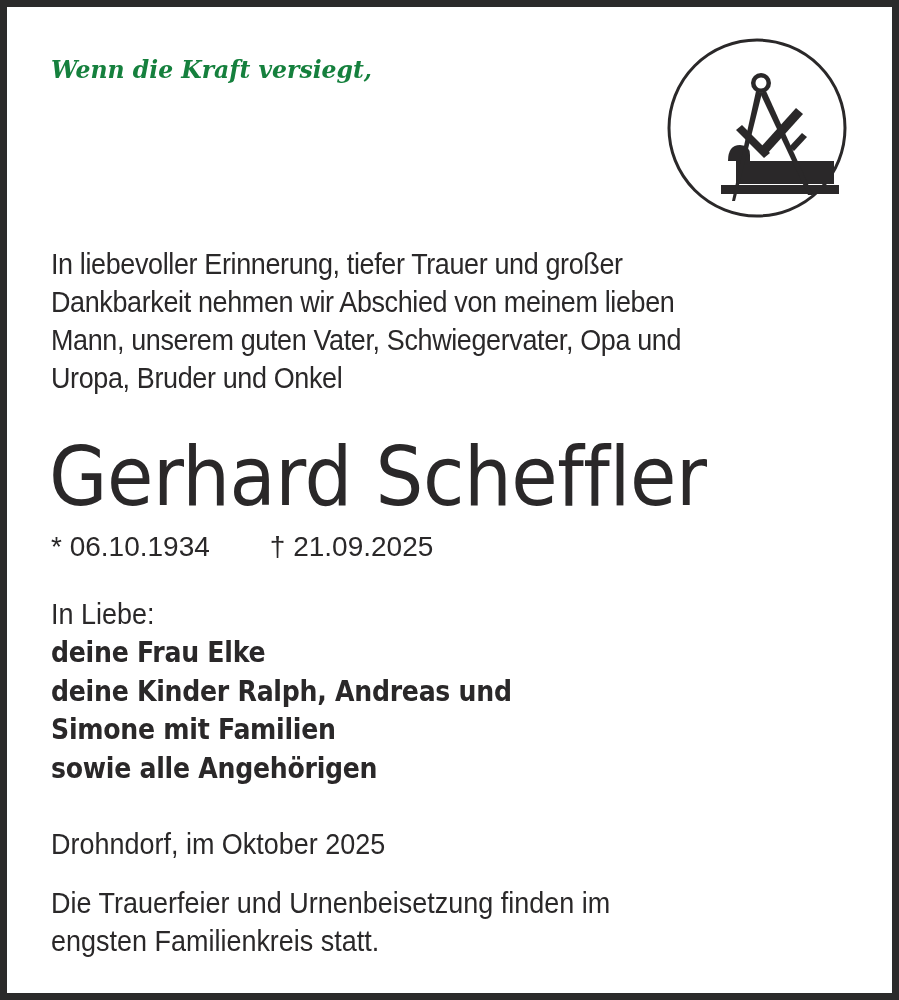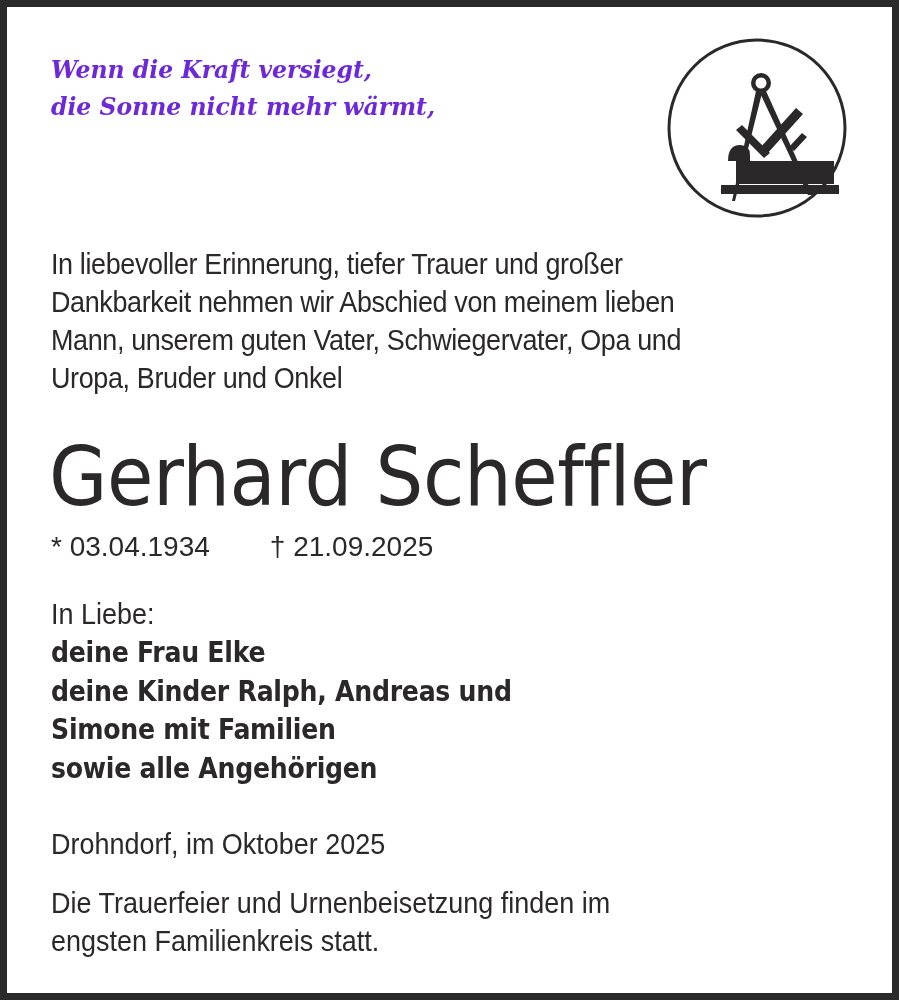--- a/index.html
+++ b/index.html
@@ -9,21 +9,21 @@
     }
     .page {
       position: absolute; left: 7px; top: 7px; width: 885px; height: 986px;
       background: #ffffff; color: #2a2829;
       font-family: "Liberation Sans", sans-serif;
     }
     .abs { position: absolute; white-space: nowrap; }
     .verse {
       left: 44px; top: 45px;
       font-family: "DejaVu Serif", serif; font-style: italic; font-weight: bold;
-      font-size: 23.5px; line-height: 37px; color: #6d28d9;
+      font-size: 23.5px; line-height: 37px; color: #15803d;
     }
     .verse div { white-space: nowrap; }
     .emblem { left: 659px; top: 30px; width: 182px; height: 182px; }
     .intro {
       left: 44px; top: 238px; font-size: 29px; line-height: 38px;
       font-family: "Liberation Sans", sans-serif; letter-spacing: -0.4px;
       transform: scaleX(0.93); transform-origin: left top;
     }
     .intro div { white-space: nowrap; }
     .name {
@@ -56,21 +56,20 @@
     }
     .ceremony div { white-space: nowrap; }
   </style>
 </head>
 <body>
 
 <div class="page">
 
   <div class="abs verse">
     <div>Wenn die Kraft versiegt,</div>
-    <div>die Sonne nicht mehr wärmt,</div>
   </div>
 
   <div class="abs emblem">
     <svg width="182" height="182" viewBox="0 0 182 182">
       <circle cx="91" cy="91" r="88" fill="#fff" stroke="#2a2829" stroke-width="3"></circle>
 
       <polygon points="130,71 137,77 100,118 93,112" fill="#2a2829"></polygon>
       <polygon points="136,96 141,100 128,114 123,110" fill="#2a2829"></polygon>
 
       <rect x="70" y="124" width="98" height="23" fill="#2a2829"></rect>
@@ -90,21 +89,21 @@
   <div class="abs intro">
     <div>In liebevoller Erinnerung, tiefer Trauer und großer</div>
     <div>Dankbarkeit nehmen wir Abschied von meinem lieben</div>
     <div>Mann, unserem guten Vater, Schwiegervater, Opa und</div>
     <div>Uropa, Bruder und Onkel</div>
   </div>
 
   <div class="abs name">Gerhard Scheffler</div>
 
   <div class="abs dates">
-    <span>* 03.04.1934</span><span class="sep"></span><span>† 21.09.2025</span>
+    <span>* 06.10.1934</span><span class="sep"></span><span>† 21.09.2025</span>
   </div>
 
   <div class="abs love-label">In Liebe:</div>
 
   <div class="abs mourners">
     <div>deine Frau Elke</div>
     <div>deine Kinder Ralph, Andreas und</div>
     <div>Simone mit Familien</div>
     <div>sowie alle Angehörigen</div>
   </div>

